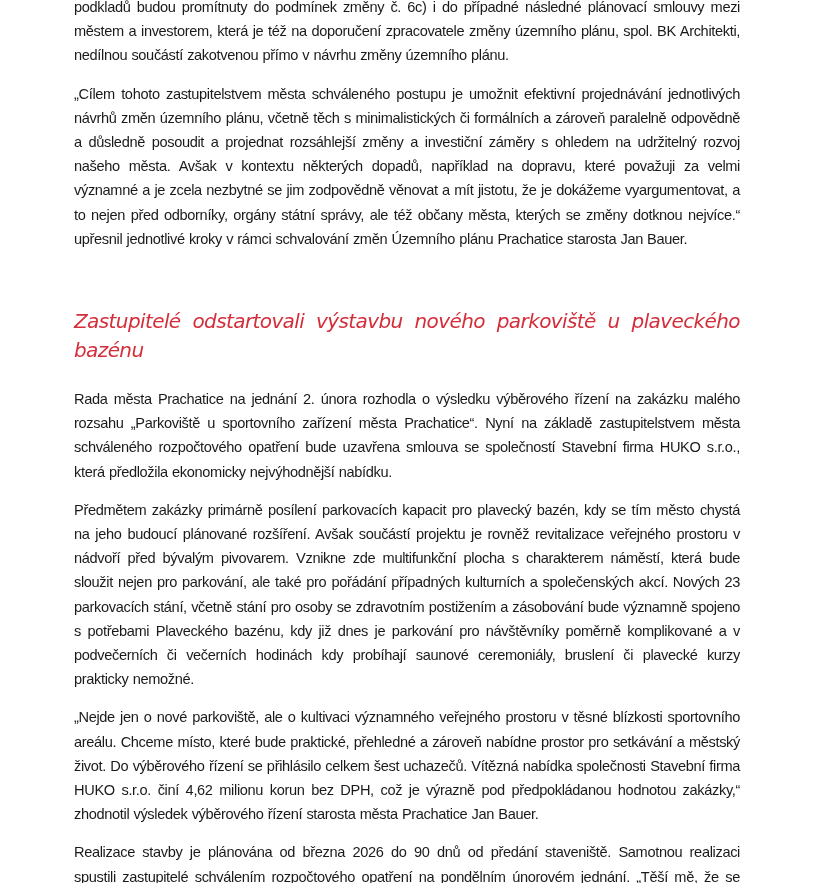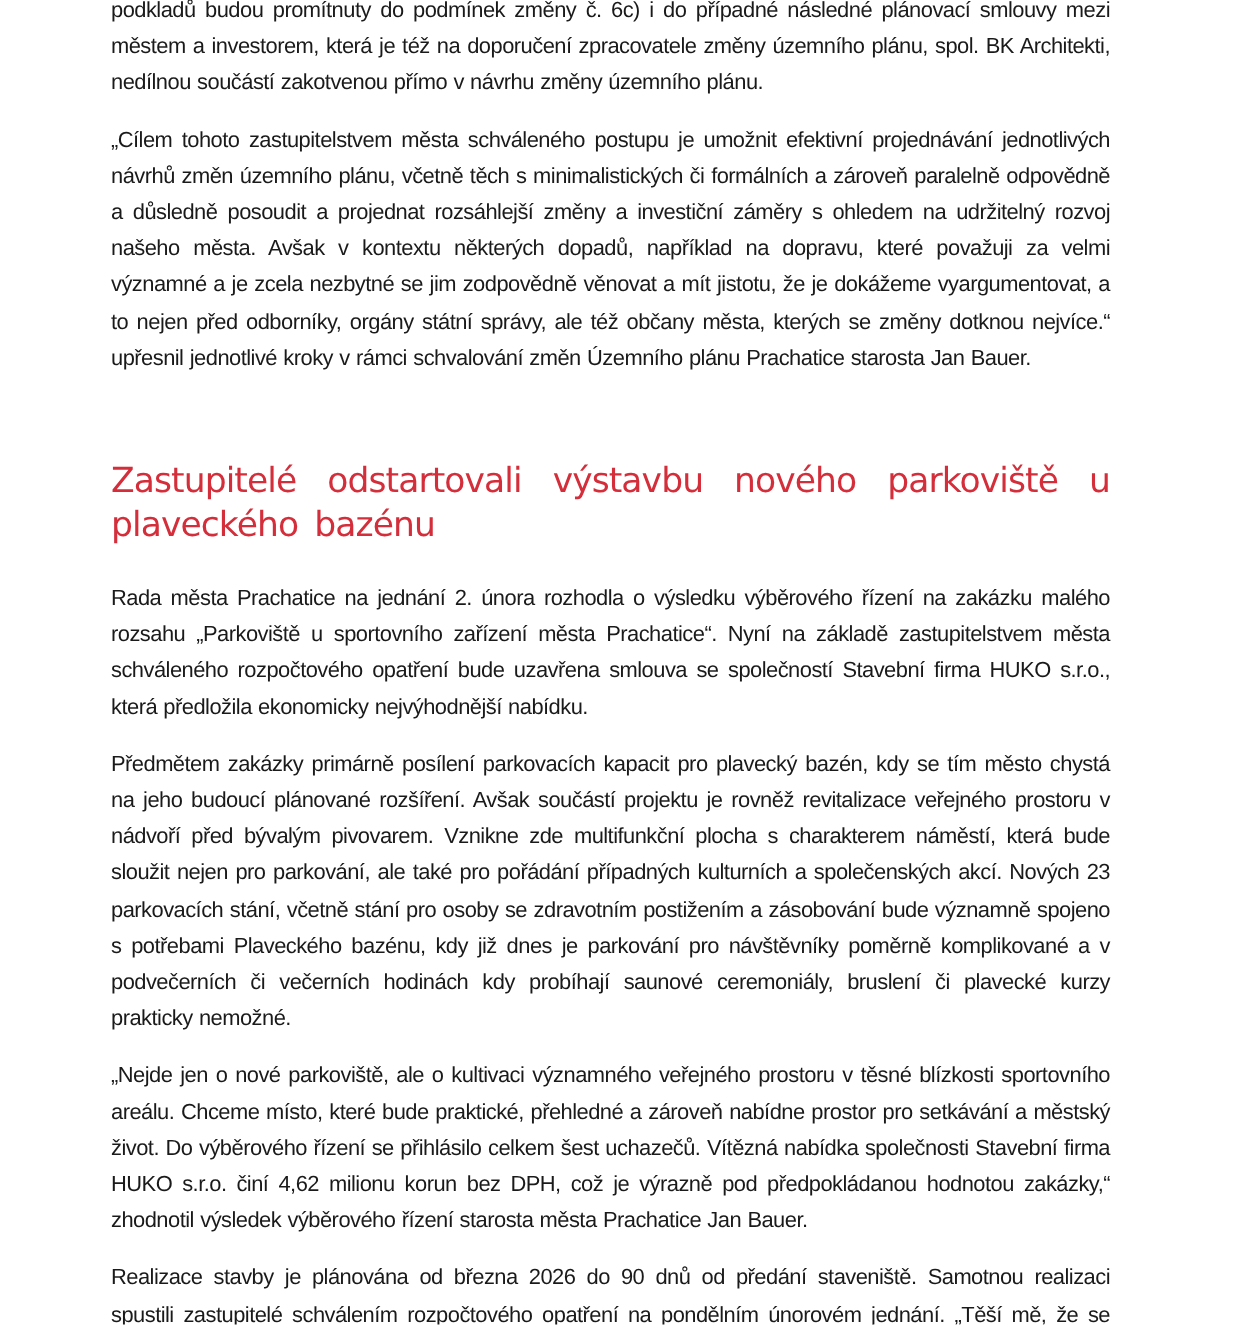--- a/index.html
+++ b/index.html
@@ -29,25 +29,26 @@
       letter-spacing: -0.35px;
       word-spacing: 0.5px;
     }
     .gap-sm { height: 14px; }
     .gap-md { height: 14px; }
     .heading {
       margin: 0;
       font-family: "DejaVu Sans", sans-serif;
       font-weight: normal;
       color: #d42e3b;
-      font-size: 23px;
+      font-size: 20px;
       line-height: 29px;
       letter-spacing: -0.6px;
       word-spacing: 4px;
       text-align: justify;
+      font-style: italic;
     }
     .heading-gap-top { height: 56px; }
     .heading-gap-bottom { height: 22px; }
   </style>
 </head>
 <body>
 
 <div class="page">
   <p class="para">podkladů budou promítnuty do podmínek změny č. 6c) i do případné následné plánovací smlouvy mezi městem a investorem, která je též na doporučení zpracovatele změny územního plánu, spol. BK Architekti, nedílnou součástí zakotvenou přímo v návrhu změny územního plánu.</p>
   <div class="gap-sm"></div>

